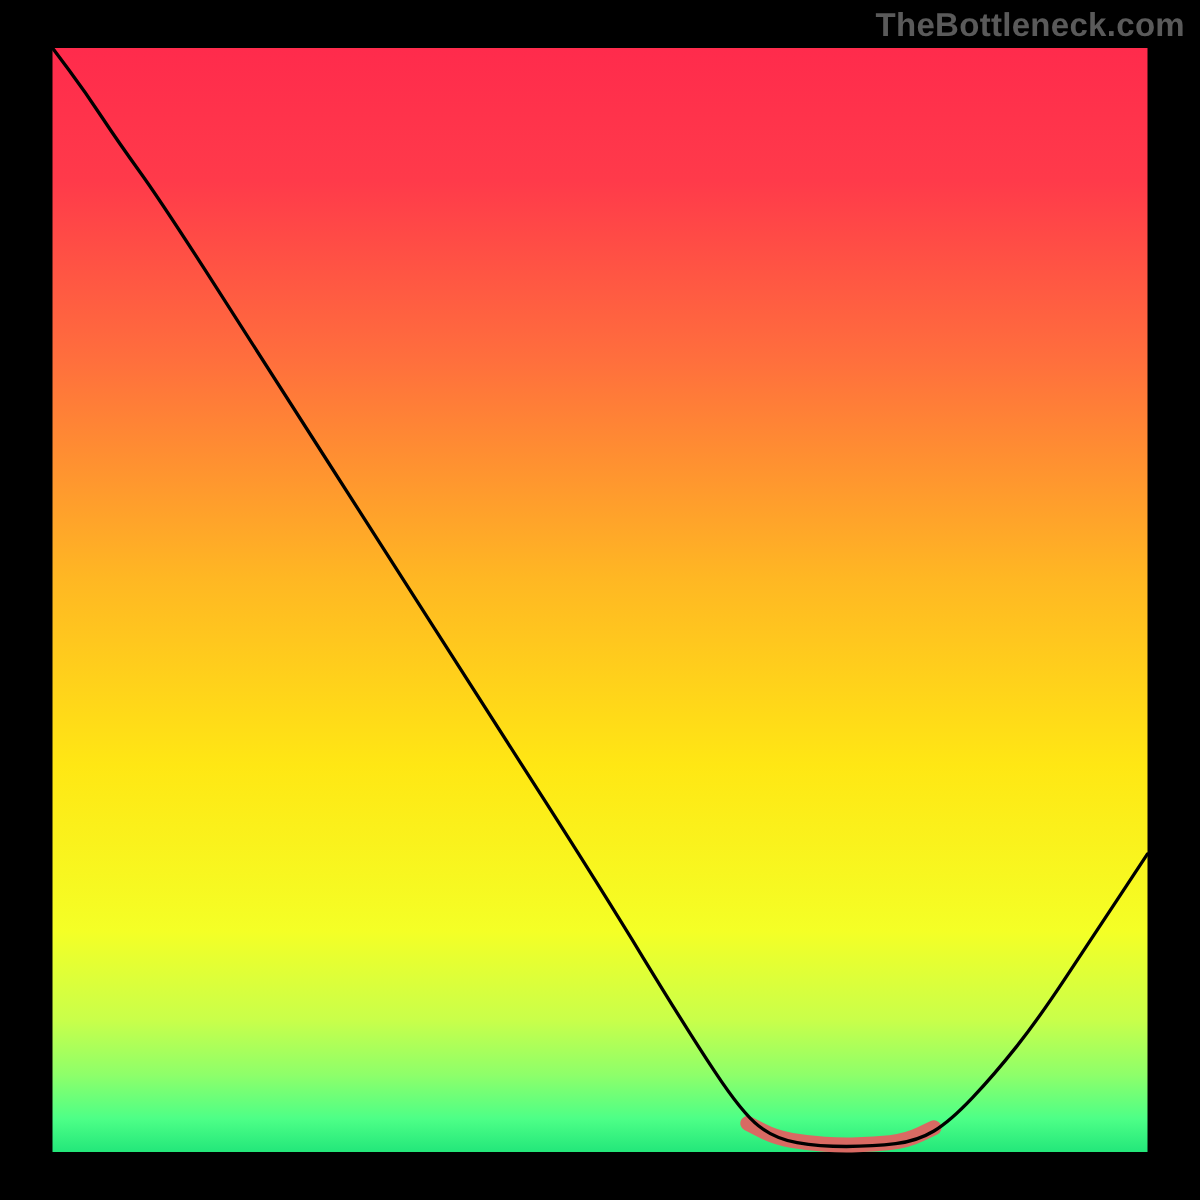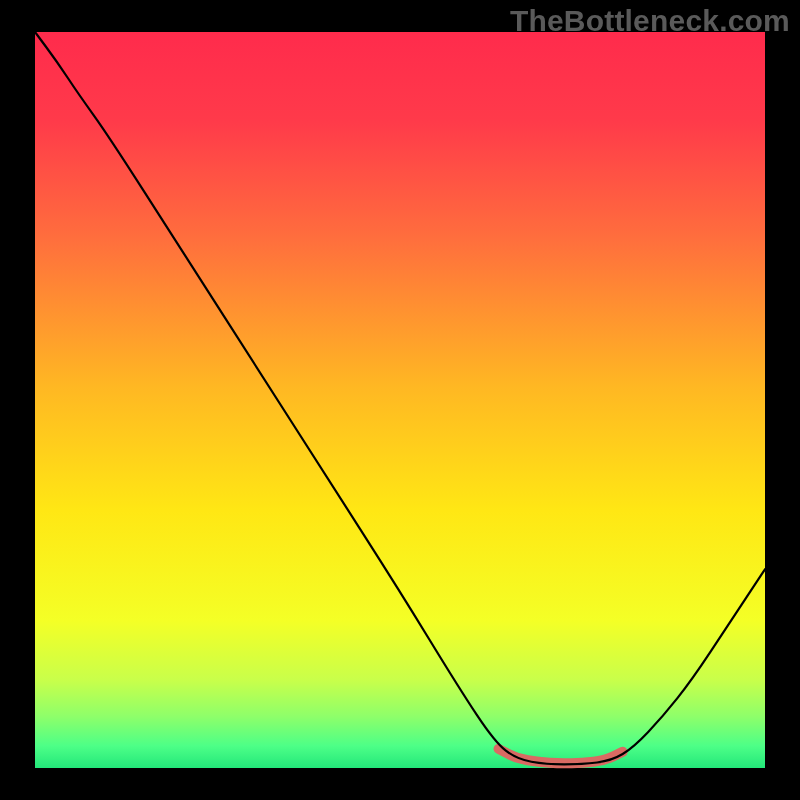--- a/index.html
+++ b/index.html
@@ -13,21 +13,21 @@
   .container {
     position: relative;
     width: 800px;
     height: 800px;
   }
   .watermark {
     position: absolute;
     top: 4px;
     right: 10px;
     font-family: Arial, Helvetica, sans-serif;
-    font-size: 30px;
+    font-size: 22px;
     font-weight: 600;
     color: #5a5a5a;
     letter-spacing: 0.2px;
     z-index: 10;
   }
   svg {
     display: block;
   }
 </style>
 </head>

